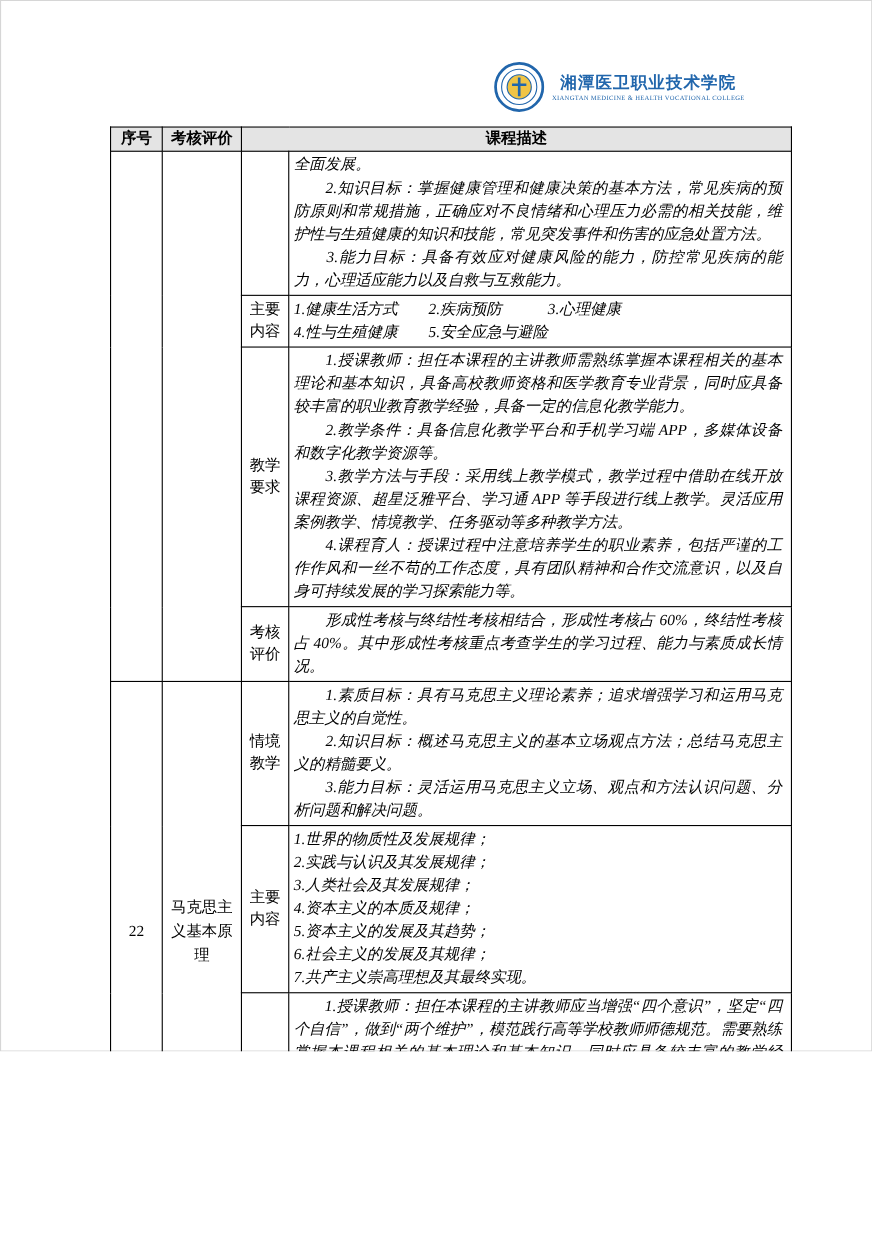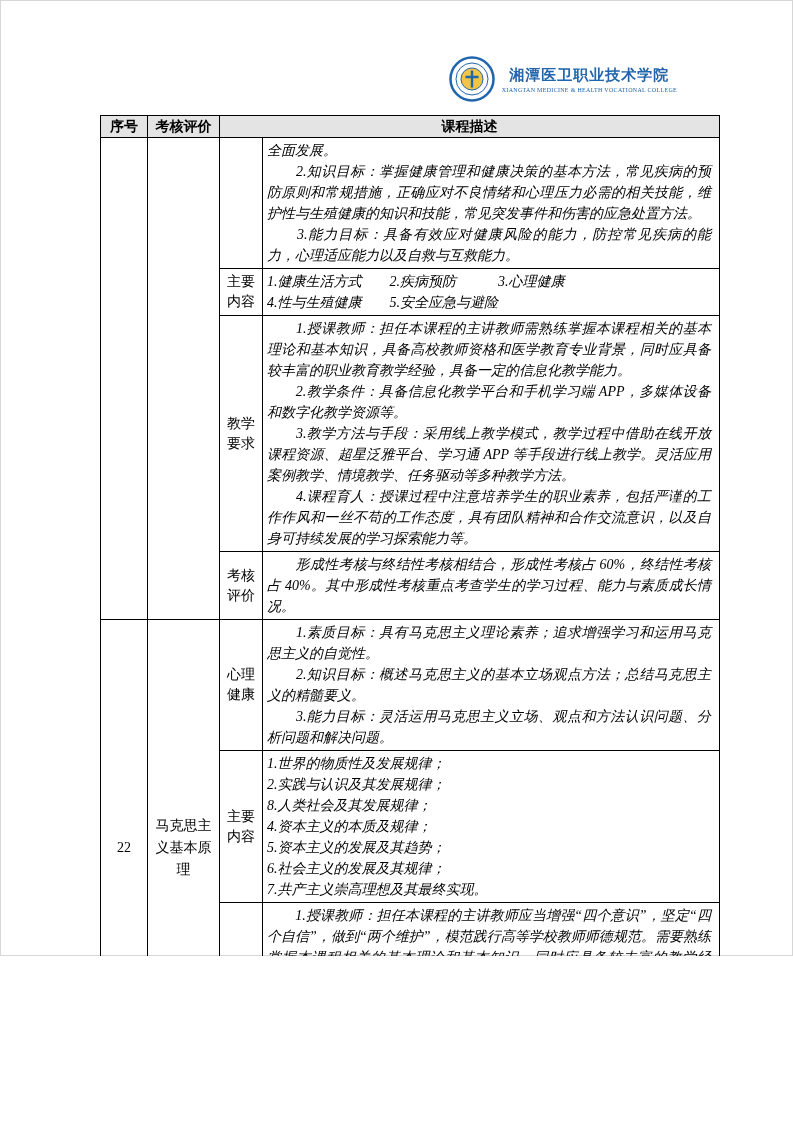--- a/index.html
+++ b/index.html
@@ -90,30 +90,30 @@
 　　4.课程育人：授课过程中注意培养学生的职业素养，包括严谨的工作作风和一丝不苟的工作态度，具有团队精神和合作交流意识，以及自身可持续发展的学习探索能力等。</td>
       </tr>
       <tr>
         <td class="c-label">考核评价</td>
         <td class="c-content">　　形成性考核与终结性考核相结合，形成性考核占 60%，终结性考核占 40%。其中形成性考核重点考查学生的学习过程、能力与素质成长情况。</td>
       </tr>
 
       <tr>
         <td rowspan="3" class="c-index">22</td>
         <td rowspan="3" class="c-course">马克思主义基本原理</td>
-        <td class="c-label">心理健康</td>
+        <td class="c-label">情境教学</td>
         <td class="c-content">　　1.素质目标：具有马克思主义理论素养；追求增强学习和运用马克思主义的自觉性。
 　　2.知识目标：概述马克思主义的基本立场观点方法；总结马克思主义的精髓要义。
 　　3.能力目标：灵活运用马克思主义立场、观点和方法认识问题、分析问题和解决问题。</td>
       </tr>
       <tr>
         <td class="c-label">主要内容</td>
         <td class="c-content">1.世界的物质性及发展规律；
 2.实践与认识及其发展规律；
-8.人类社会及其发展规律；
+3.人类社会及其发展规律；
 4.资本主义的本质及规律；
 5.资本主义的发展及其趋势；
 6.社会主义的发展及其规律；
 7.共产主义崇高理想及其最终实现。</td>
       </tr>
       <tr>
         <td class="c-label">教学要求</td>
         <td class="c-content">　　1.授课教师：担任本课程的主讲教师应当增强“四个意识”，坚定“四个自信”，做到“两个维护”，模范践行高等学校教师师德规范。需要熟练掌握本课程相关的基本理论和基本知识，同时应具备较丰富的教学经验。
 　　2.教学条件：应具备完成混合式教学的多媒体教室。
 　　3.教学方法与手段：结合高职院校和我校人才培养目标，采用线上线下混合式专题教学模式。运用多媒体演示教学，熟练运用线上教学平台。</td>

